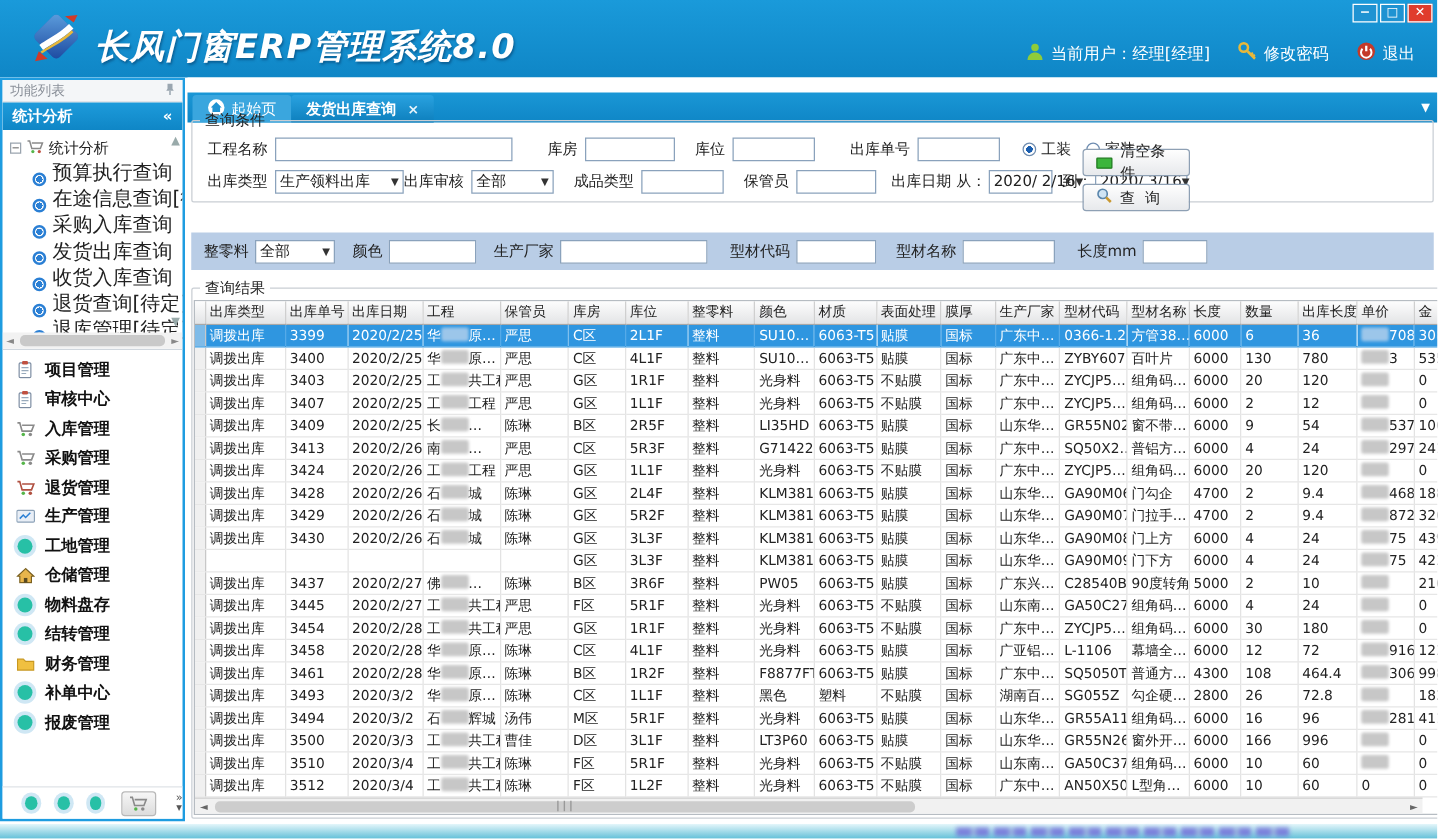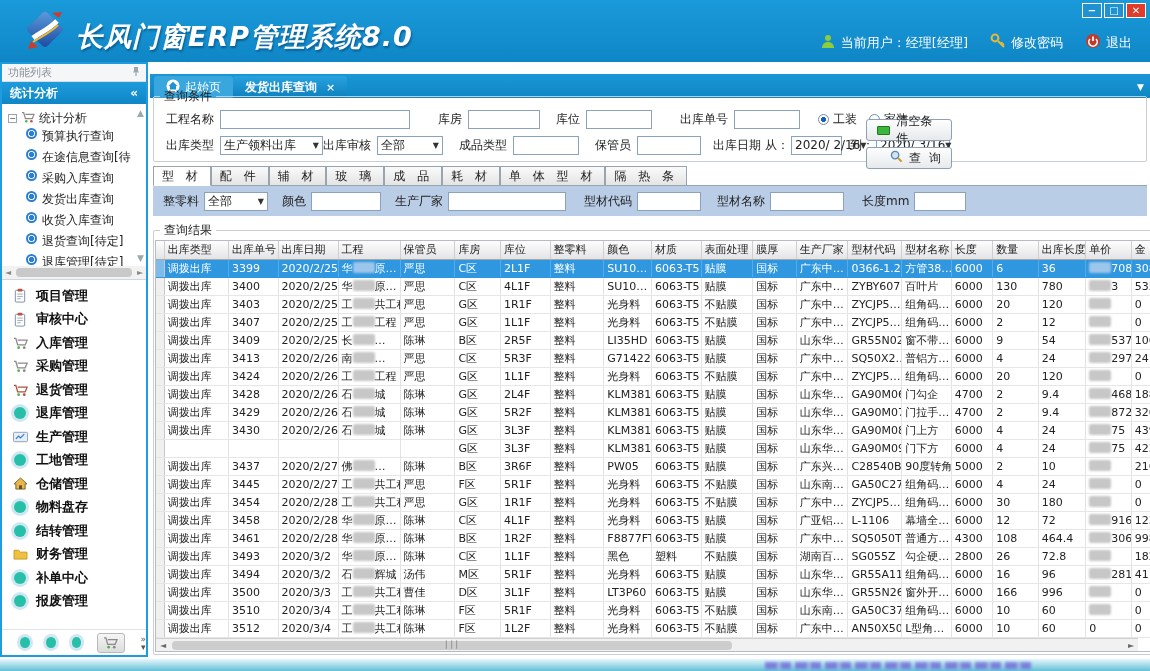--- a/index.html
+++ b/index.html
@@ -24,21 +24,21 @@
   .sidebar { position:absolute; top:62px; left:0; width:148px; height:595px;
     border:2px solid #1e9ce0; background:#fff; overflow:hidden; }
   .func-header { height:18px; background:#f4f6f8; color:#8a9099; font-size:11px;
     padding:2px 6px; display:flex; justify-content:space-between; align-items:center; border-bottom:1px solid #d8dde2; }
   .section-header { height:22px; background:linear-gradient(#1d9bdb,#0f86c6); color:#fff; font-weight:bold;
     padding:0 8px; display:flex; justify-content:space-between; align-items:center; font-size:12px; }
   .tree-box { position:relative; height:176px; border-bottom:1px solid #cfd6dd; overflow:hidden; }
   .tree-inner { padding:4px 2px 0 6px; }
   .tree-root { display:flex; align-items:center; gap:4px; font-size:12px; height:20px; }
   .expander { width:9px; height:9px; border:1px solid #9aa4ae; background:#fff; font-size:8px; line-height:7px; text-align:center; color:#444; }
-  .tree-item { display:flex; align-items:flex-start; gap:5px; height:21px; padding-left:18px; font-size:12px; white-space:nowrap; }
+  .tree-item { display:flex; align-items:flex-end; gap:5px; height:21px; padding-left:18px; font-size:16px; white-space:nowrap; }
   .treedot { width:11px; height:11px; border-radius:50%; border:2px solid #2a7fd4; flex:0 0 auto;
     background:radial-gradient(circle,#2a7fd4 0 2.5px,#fff 2.6px); }
   .tree-vscroll-up { position:absolute; top:4px; right:2px; color:#9aa; font-size:9px; }
   .tree-vscroll-dn { position:absolute; bottom:16px; right:2px; color:#9aa; font-size:9px; }
   .tree-hscroll { position:absolute; bottom:0; left:0; width:100%; height:13px; background:#f2f2f2;
     display:flex; align-items:center; }
   .tree-hscroll .arr { width:12px; color:#888; font-size:8px; text-align:center; }
   .tree-hscroll .thumb { height:9px; background:#c9c9c9; border-radius:4px; flex:1; margin:0 2px; }
   .menu-list { padding-top:4px; }
   .menu-item { display:flex; align-items:center; gap:8px; height:23.5px; padding-left:10px;
@@ -70,21 +70,21 @@
   .qrow label { white-space:nowrap; }
   .tbx { height:19px; border:1px solid #8aa2bc; background:#fff; }
   .combo { height:19px; border:1px solid #8aa2bc; background:#fff; display:flex; align-items:center;
     justify-content:space-between; padding:0 3px; font-size:12px; white-space:nowrap; }
   .combo .car { font-size:8px; color:#333; }
   .radio { width:11px; height:11px; border-radius:50%; border:1px solid #6e8cb0; background:#fff; }
   .radio.sel { background:radial-gradient(circle,#1b5fb0 0 2.6px,#fff 2.7px); }
   .btn { height:22px; border:1px solid #8ea0b4; border-radius:3px; background:linear-gradient(#fefefe,#e7e9ec);
     display:flex; align-items:center; gap:6px; padding:0 10px; font-size:12px; cursor:pointer; }
   .btn-clear { position:absolute; left:712px; top:14px; width:86px; }
-  .btn-search { position:absolute; left:712px; top:42px; width:86px; justify-content:flex-end; letter-spacing:8px; padding-right:2px; }
+  .btn-search { position:absolute; left:712px; top:42px; width:86px; justify-content:flex-start; letter-spacing:8px; padding-right:2px; }
   .eraser { width:14px; height:9px; background:#3cb53c; border:1px solid #1d7a1d; border-radius:1px; }
 
   .mat-tabs { position:absolute; top:104px; left:3px; display:flex; align-items:flex-end; height:20px; width:994px;
     border-bottom:1px solid #9aa4ae; }
   .mtab { height:19px; padding:0 8px; border:1px solid #9aa4ae; border-bottom:none; background:linear-gradient(#fafafa,#e4e4e4);
     font-size:12px; display:flex; align-items:center; letter-spacing:4px; cursor:pointer; white-space:nowrap; }
   .mtab.active { background:#fff; height:20px; margin-bottom:-1px; border-bottom:1px solid #fff; }
 
   .filter-row { position:absolute; top:124px; left:3px; width:994px; height:30px; background:#b9cde6;
     display:flex; align-items:center; padding-left:10px; font-size:12px; }
@@ -288,26 +288,20 @@
         </div>
         <div class="menu-item">
           <span class="ic">
             <svg width="15" height="14" viewBox="0 0 16 14">
               <path d="M1 2h2l2 7h8l2-5H5" fill="none" stroke="#b05040" stroke-width="1.4"></path>
               <circle cx="6" cy="12" r="1.5" fill="#55b54a"></circle>
               <circle cx="12" cy="12" r="1.5" fill="#b05040"></circle>
             </svg>
           </span>
           <span>退货管理</span>
-        </div>
-        <div class="menu-item">
-          <span class="ic">
-            <span class="dot-teal"></span>
-          </span>
-          <span>退库管理</span>
         </div>
         <div class="menu-item">
           <span class="ic">
             <svg width="15" height="12" viewBox="0 0 16 12">
               <rect x="0.5" y="1" width="15" height="10" rx="1" fill="#e8eef6" stroke="#8aa0b6"></rect>
               <path d="M3 8l3-3 2 2 4-4" stroke="#2a7fd4" fill="none" stroke-width="1.3"></path>
             </svg>
           </span>
           <span>生产管理</span>
         </div>
@@ -443,30 +437,20 @@
         <span>
           <svg width="13" height="13" viewBox="0 0 14 14">
               <circle cx="5.5" cy="5.5" r="4" fill="#cfe4f4" stroke="#5a86ac" stroke-width="1.4"></circle>
               <path d="M8.5 8.5l4 4" stroke="#c89830" stroke-width="2.2"></path>
             </svg>
         </span>
         <span>查询</span>
       </div>
     </fieldset>
 
-    <div class="mat-tabs" id="mat-tabs">
-        <div class="mtab active">型  材</div>
-        <div class="mtab">配  件</div>
-        <div class="mtab">辅  材</div>
-        <div class="mtab">玻  璃</div>
-        <div class="mtab">成  品</div>
-        <div class="mtab">耗  材</div>
-        <div class="mtab">单 体 型 材</div>
-        <div class="mtab">隔 热 条</div>
-      </div>
     <div class="filter-row">
       <label>整零料</label>
       <span class="combo" style="width:64px;margin-left:5px;">
         <span>全部</span>
           <span class="car">▼</span>
       </span>
       <label style="margin-left:14px;">颜色</label>
       <span class="tbx" style="width:70px;margin-left:5px;"></span>
       <label style="margin-left:14px;">生产厂家</label>
       <span class="tbx" style="width:118px;margin-left:5px;"></span>

